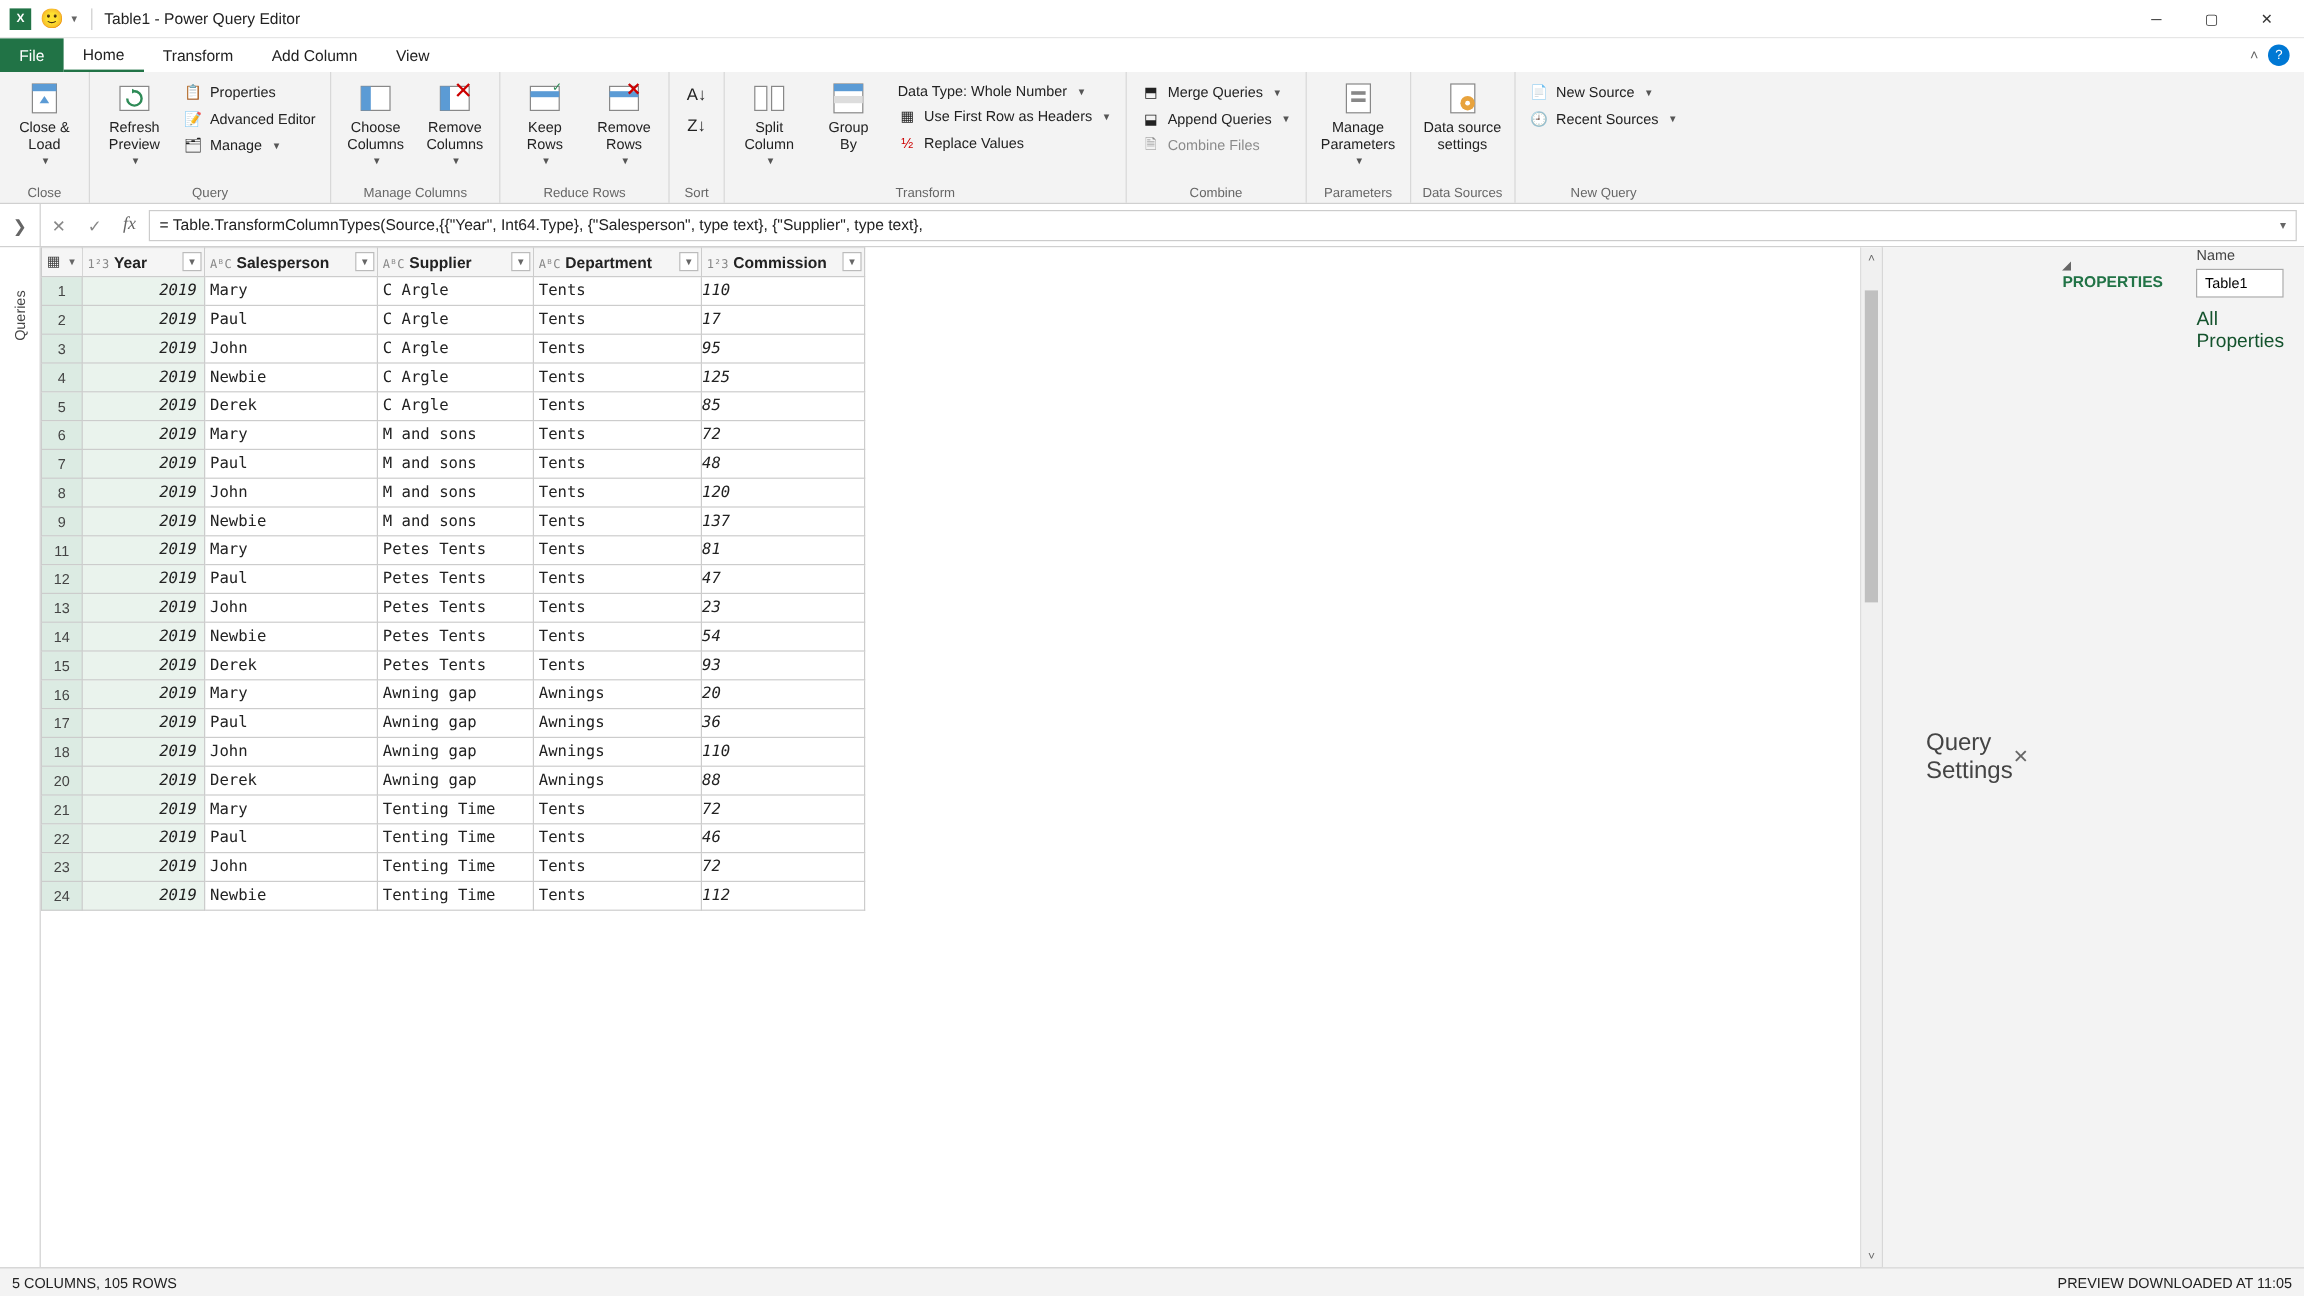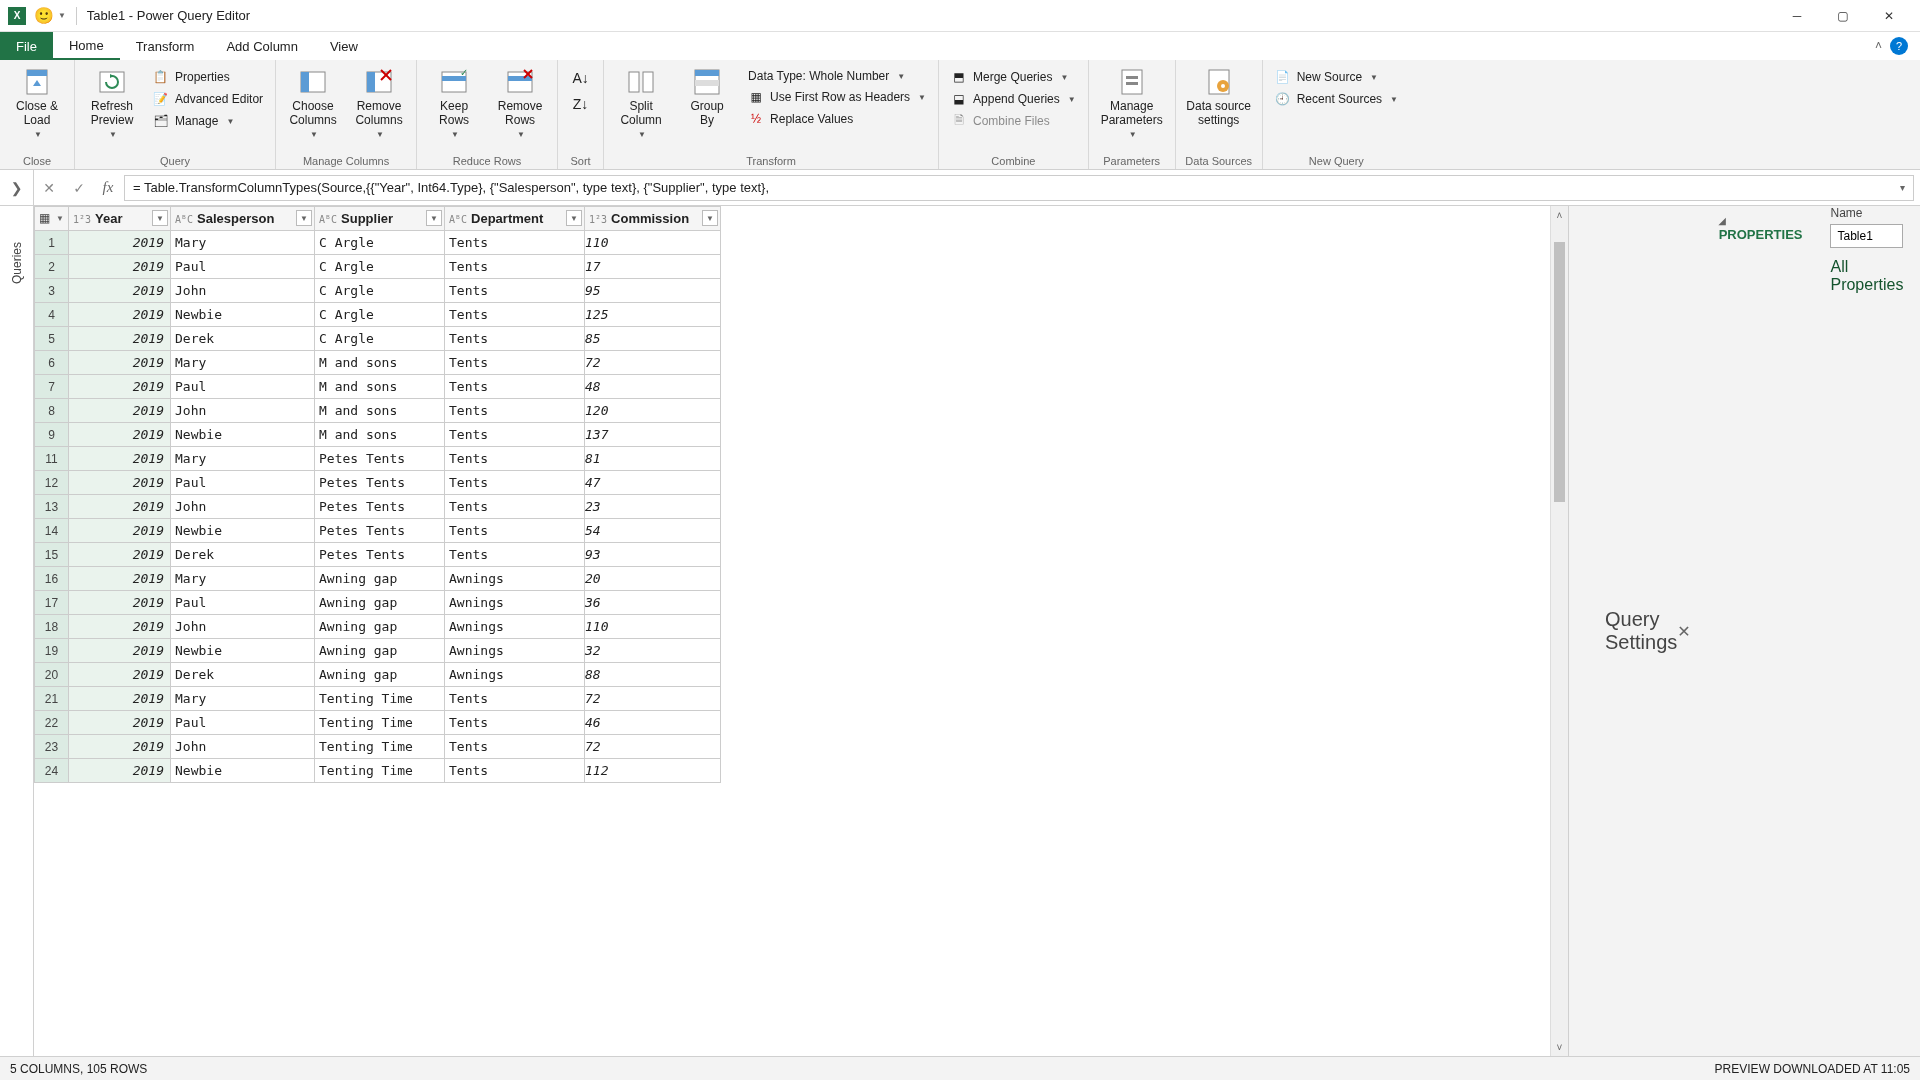--- a/index.html
+++ b/index.html
@@ -524,28 +524,20 @@
             </tr>
             <tr>
               <td class="rownum">18</td>
               <td class="col-year">2019</td>
               <td class="col-txt col-sales">John</td>
               <td class="col-txt col-supp">Awning gap</td>
               <td class="col-txt col-dept">Awnings</td>
               <td class="col-comm">110</td>
             </tr>
             <tr>
-              <td class="rownum">19</td>
-              <td class="col-year">2019</td>
-              <td class="col-txt col-sales">Newbie</td>
-              <td class="col-txt col-supp">Awning gap</td>
-              <td class="col-txt col-dept">Awnings</td>
-              <td class="col-comm">32</td>
-            </tr>
-            <tr>
               <td class="rownum">20</td>
               <td class="col-year">2019</td>
               <td class="col-txt col-sales">Derek</td>
               <td class="col-txt col-supp">Awning gap</td>
               <td class="col-txt col-dept">Awnings</td>
               <td class="col-comm">88</td>
             </tr>
             <tr>
               <td class="rownum">21</td>
               <td class="col-year">2019</td>

